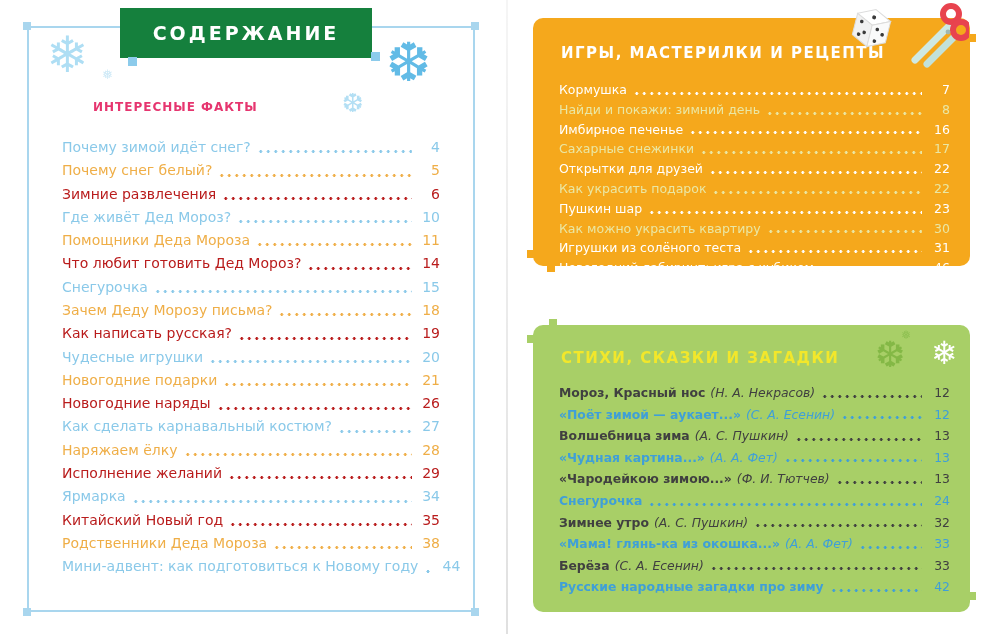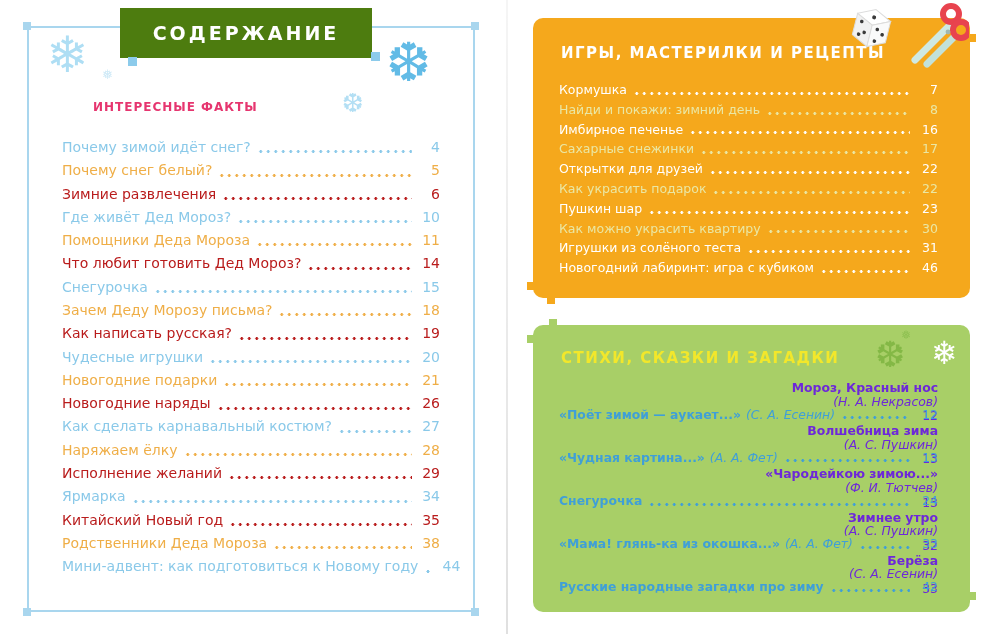--- a/index.html
+++ b/index.html
@@ -13,21 +13,21 @@
     background:linear-gradient(to bottom, rgba(0,0,0,.04), rgba(0,0,0,.12)); }
 
   
   .frame { position:absolute; left:27px; top:26px; width:448px; height:586px;
     border:2px solid #a9d6ee; }
   .frame .corner { position:absolute; width:8px; height:8px; background:#a9d6ee; }
   .corner.tl { left:-6px; top:-6px; } .corner.tr { right:-6px; top:-6px; }
   .corner.bl { left:-6px; bottom:-6px; } .corner.br { right:-6px; bottom:-6px; }
 
   .banner { position:absolute; left:120px; top:8px; width:252px; height:50px;
-    background:#4d7c0f; display:flex; align-items:center; justify-content:center; }
+    background:#15803d; display:flex; align-items:center; justify-content:center; }
   .banner::before { content:""; position:absolute; left:8px; bottom:-8px;
     width:9px; height:9px; background:#8ccbeb; }
   .banner::after { content:""; position:absolute; right:-8px; bottom:-3px;
     width:9px; height:9px; background:#8ccbeb; }
   .banner-title { color:#ffffff; font-weight:bold; font-size:19px; letter-spacing:3px; }
 
   .sf { position:absolute; line-height:1; }
 
   .section-title { position:absolute; left:65px; top:100px; color:#e6356f;
     font-weight:bold; font-size:12px; letter-spacing:1px;margin-left:28px; }
@@ -39,40 +39,40 @@
     background-image:radial-gradient(circle, currentColor 1.3px, transparent 1.6px);
     background-size:7.5px 5px; background-repeat:repeat-x; background-position:left center; }
   .pg { min-width:22px; text-align:right; line-height:1.1; white-space:nowrap; }
 
   .c-blue   { color:#8ac9e9; }
   .c-orange { color:#efae47; }
   .c-salmon { color:#b91c1c; }
 
   
   .box { position:absolute; left:533px; width:437px; border-radius:10px; }
-  .box-games { top:18px; height:280px; background:#f5a81c; }
+  .box-games { top:18px; height:248px; background:#f5a81c; }
   .box-poems { top:325px; height:287px; background:#a8cf67; }
   .notch { position:absolute; width:8px; height:8px; }
   .box-games .notch { background:#f5a81c; }
   .box-poems .notch { background:#a8cf67; }
 
   .box-header { position:absolute; left:28px; font-weight:bold; font-size:15px;
     letter-spacing:1.5px; white-space:nowrap; }
   .box-games .box-header { top:26px; color:#ffffff; }
   .box-poems .box-header { top:24px; color:#f2e72b; }
 
-  .box-list { position:absolute; left:26px; right:32px; }
+  .box-list { position:absolute; left:26px; right:20px; }
   .box-games .box-list { top:62px; font-size:12.5px; }
   .box-poems .box-list { top:56px; font-size:12.4px; }
   .box-games .toc-row { height:19.8px; padding-bottom:3px; }
   .box-poems .toc-row { height:21.6px; padding-bottom:3px; }
 
   .c-white { color:#ffffff; }
   .c-pale  { color:#eae7a4; }
-  .c-navy  { color:#6d28d9;flex-direction:column; }
+  .c-navy  { color:#404040; }
   .c-bblue { color:#3f9fd8; }
 
   .poem-title { font-weight:bold; white-space:nowrap; line-height:1.1; }
   .poem-author { font-style:italic; margin-left:5px; white-space:nowrap; line-height:1.1; }
   .poem-author:empty { margin-left:0; }
 
   
   .dice-wrap { position:absolute; left:845px; top:4px; width:52px; height:52px; }
   .scissors-wrap { position:absolute; left:903px; top:2px; width:66px; height:66px; }
 </style>

